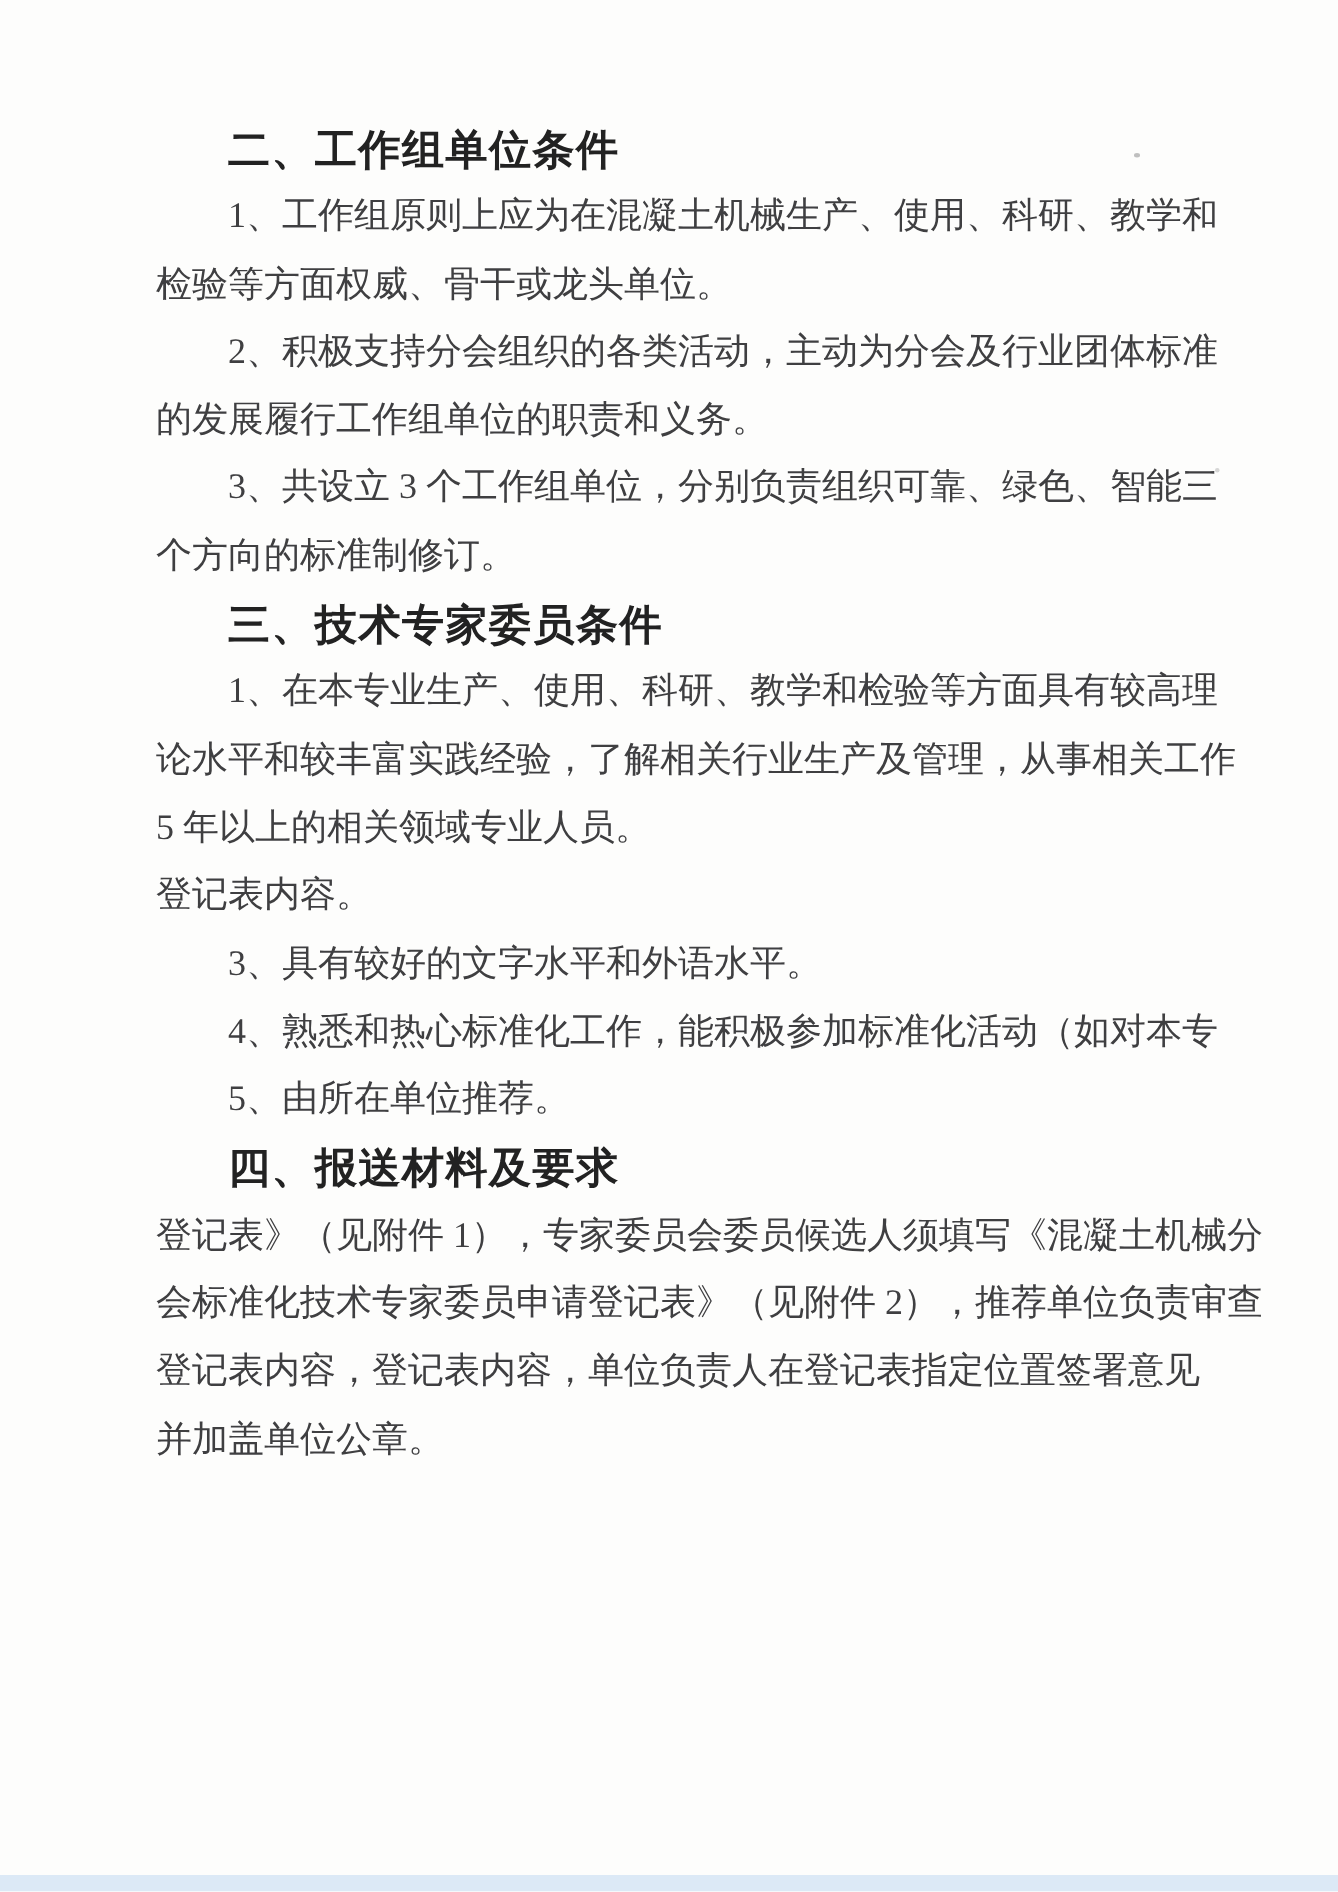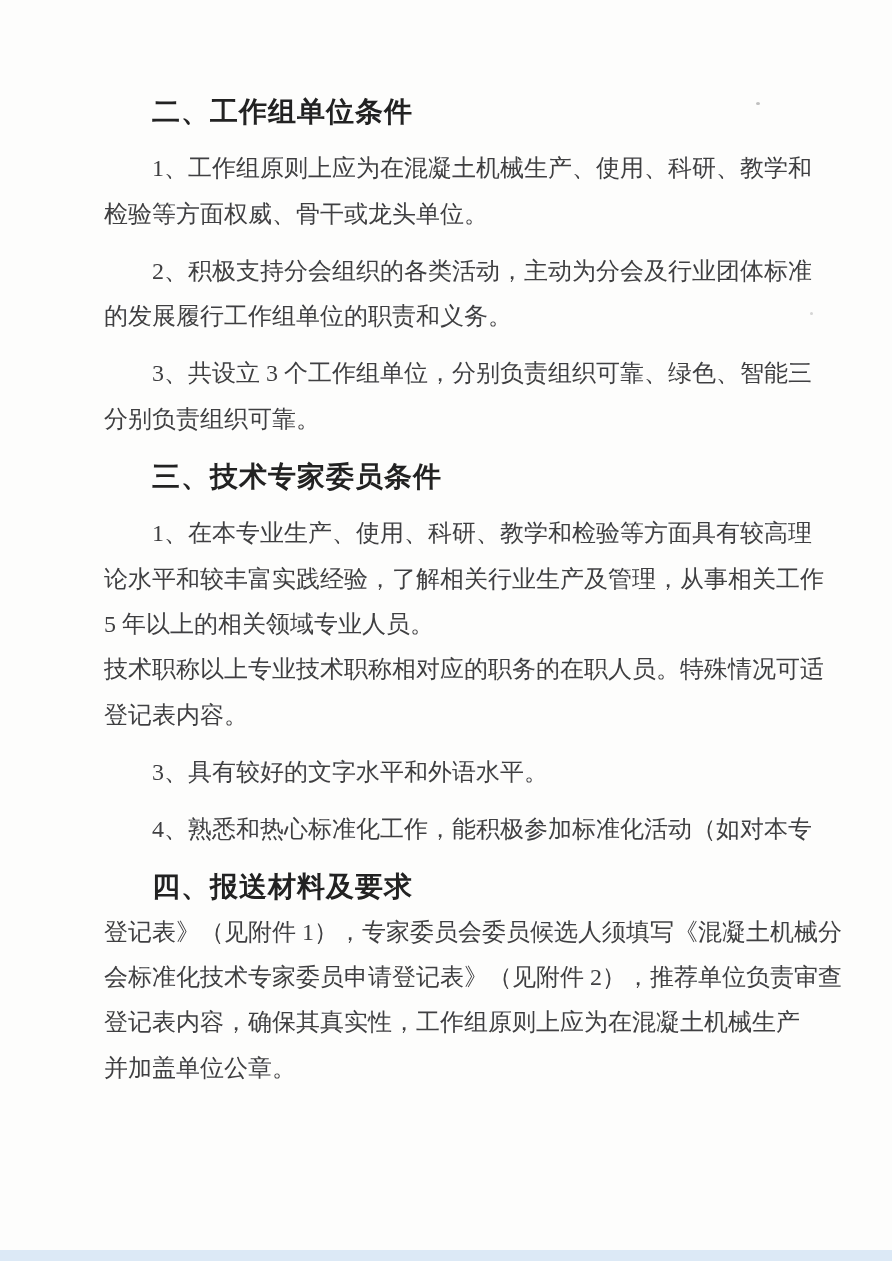--- a/index.html
+++ b/index.html
@@ -27,21 +27,20 @@
     font-size: 24px;
     line-height: 45.3px;
     color: var(--text-color, #3f3f41);
   }
   .line {
     white-space: nowrap;
     height: 45.3px;
   }
   .line.indent {
     padding-left: 48px;
-    margin-top: 12px;
   }
   .line.heading {
     font-family: "Liberation Sans", sans-serif;
     font-weight: bold;
     font-size: 28px;
     letter-spacing: 1px;
     color: var(--heading-color, #222);
   }
   .speck {
     position: absolute;
@@ -63,31 +62,31 @@
 <body>
 
 <div class="page">
   <div class="textblock" id="textblock">
       <div class="line heading indent">二、工作组单位条件</div>
       <div class="line body indent">1、工作组原则上应为在混凝土机械生产、使用、科研、教学和</div>
       <div class="line body">检验等方面权威、骨干或龙头单位。</div>
       <div class="line body indent">2、积极支持分会组织的各类活动，主动为分会及行业团体标准</div>
       <div class="line body">的发展履行工作组单位的职责和义务。</div>
       <div class="line body indent">3、共设立 3 个工作组单位，分别负责组织可靠、绿色、智能三</div>
-      <div class="line body">分别负责组织可靠。</div>
+      <div class="line body">个方向的标准制修订。</div>
       <div class="line heading indent">三、技术专家委员条件</div>
       <div class="line body indent">1、在本专业生产、使用、科研、教学和检验等方面具有较高理</div>
       <div class="line body">论水平和较丰富实践经验，了解相关行业生产及管理，从事相关工作</div>
       <div class="line body">5 年以上的相关领域专业人员。</div>
-      <div class="line body">技术职称以上专业技术职称相对应的职务的在职人员。特殊情况可适</div>
       <div class="line body">登记表内容。</div>
       <div class="line body indent">3、具有较好的文字水平和外语水平。</div>
       <div class="line body indent">4、熟悉和热心标准化工作，能积极参加标准化活动（如对本专</div>
+      <div class="line body indent">5、由所在单位推荐。</div>
       <div class="line heading indent">四、报送材料及要求</div>
       <div class="line body">登记表》（见附件 1），专家委员会委员候选人须填写《混凝土机械分</div>
       <div class="line body">会标准化技术专家委员申请登记表》（见附件 2），推荐单位负责审查</div>
-      <div class="line body">登记表内容，确保其真实性，工作组原则上应为在混凝土机械生产</div>
+      <div class="line body">登记表内容，登记表内容，单位负责人在登记表指定位置签署意见</div>
       <div class="line body">并加盖单位公章。</div>
     </div>
   <div class="speck s1"></div>
   <div class="speck s2"></div>
   <div class="bottom-strip"></div>
 </div>
 
 </body></html>

